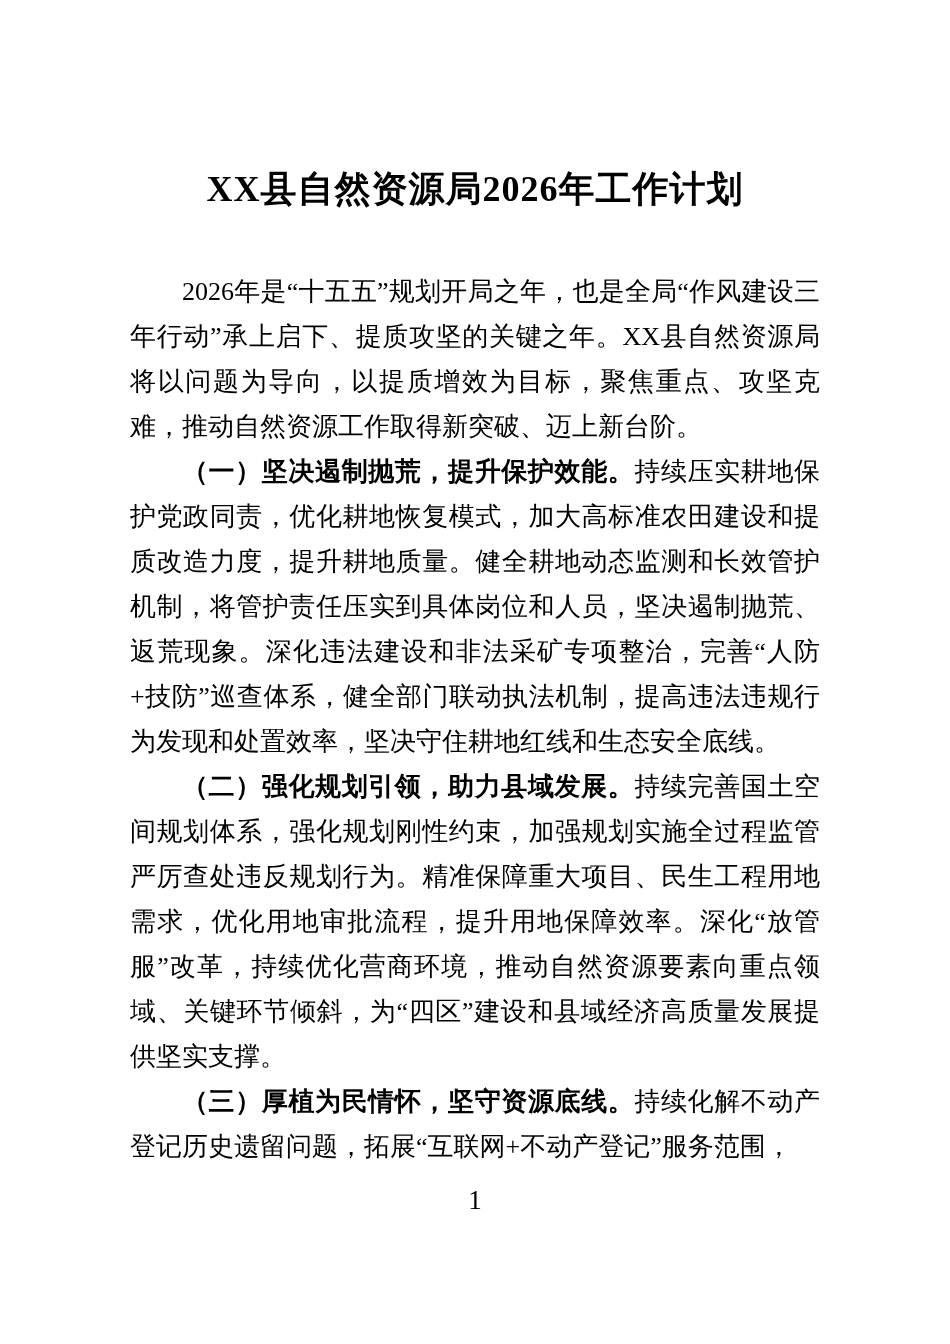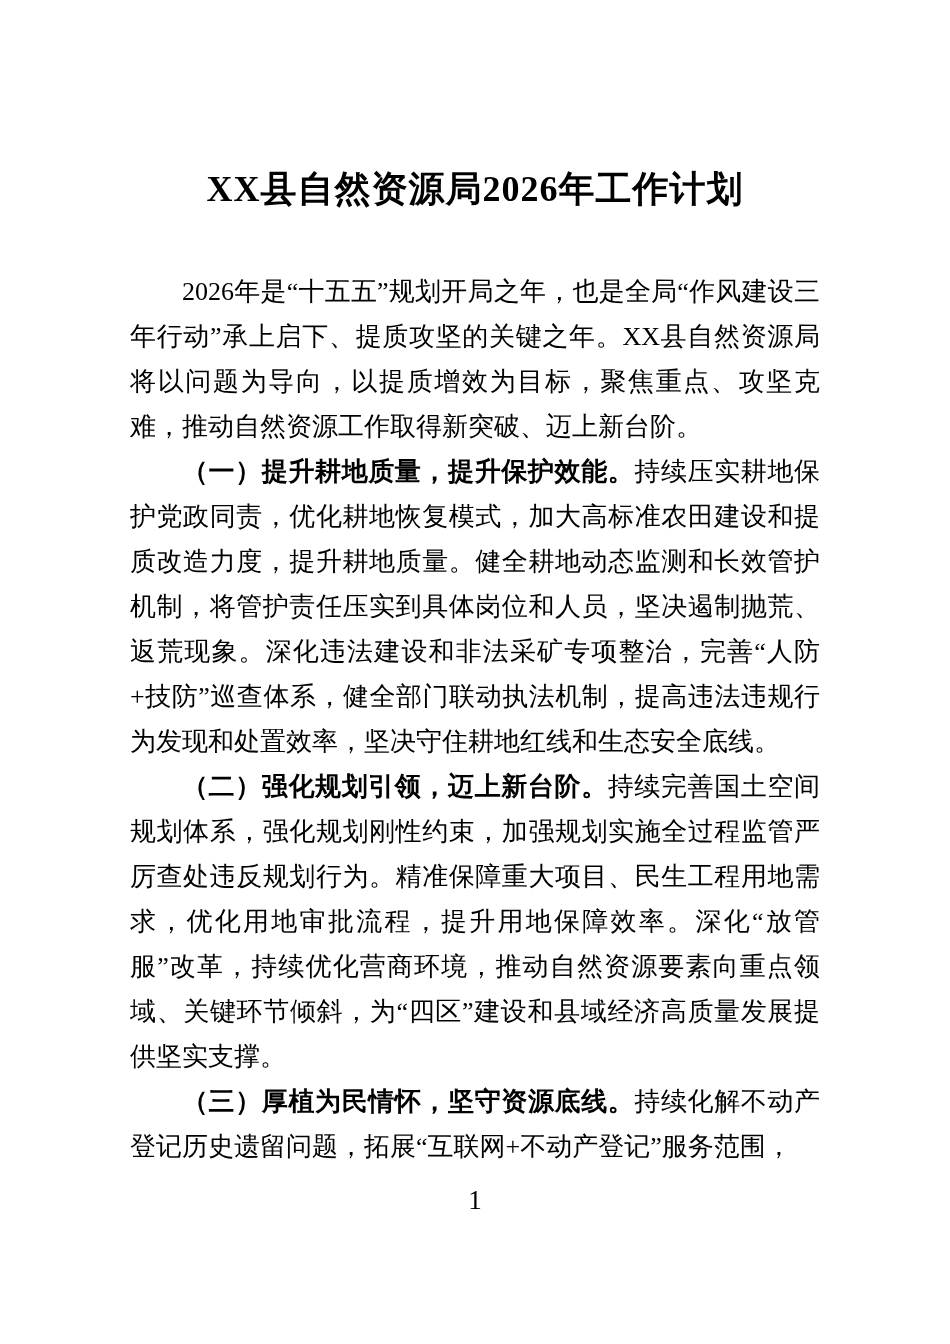--- a/index.html
+++ b/index.html
@@ -56,19 +56,19 @@
     }
   </style>
 </head>
 <body>
 
 <div class="page">
   <h1 class="doc-title">XX县自然资源局2026年工作计划</h1>
 
   <div class="body-text">
       <p class="para">2026年是“十五五”规划开局之年，也是全局“作风建设三年行动”承上启下、提质攻坚的关键之年。XX县自然资源局将以问题为导向，以提质增效为目标，聚焦重点、攻坚克难，推动自然资源工作取得新突破、迈上新台阶。</p>
-      <p class="para"><b>（一）提升耕地质量，提升保护效能。</b>持续压实耕地保护党政同责，优化耕地恢复模式，加大高标准农田建设和提质改造力度，提升耕地质量。健全耕地动态监测和长效管护机制，将管护责任压实到具体岗位和人员，坚决遏制抛荒、返荒现象。深化违法建设和非法采矿专项整治，完善“人防+技防”巡查体系，健全部门联动执法机制，提高违法违规行为发现和处置效率，坚决守住耕地红线和生态安全底线。</p>
-      <p class="para"><b>（二）强化规划引领，迈上新台阶。</b>持续完善国土空间规划体系，强化规划刚性约束，加强规划实施全过程监管严厉查处违反规划行为。精准保障重大项目、民生工程用地需求，优化用地审批流程，提升用地保障效率。深化“放管服”改革，持续优化营商环境，推动自然资源要素向重点领域、关键环节倾斜，为“四区”建设和县域经济高质量发展提供坚实支撑。</p>
+      <p class="para"><b>（一）坚决遏制抛荒，提升保护效能。</b>持续压实耕地保护党政同责，优化耕地恢复模式，加大高标准农田建设和提质改造力度，提升耕地质量。健全耕地动态监测和长效管护机制，将管护责任压实到具体岗位和人员，坚决遏制抛荒、返荒现象。深化违法建设和非法采矿专项整治，完善“人防+技防”巡查体系，健全部门联动执法机制，提高违法违规行为发现和处置效率，坚决守住耕地红线和生态安全底线。</p>
+      <p class="para"><b>（二）强化规划引领，助力县域发展。</b>持续完善国土空间规划体系，强化规划刚性约束，加强规划实施全过程监管严厉查处违反规划行为。精准保障重大项目、民生工程用地需求，优化用地审批流程，提升用地保障效率。深化“放管服”改革，持续优化营商环境，推动自然资源要素向重点领域、关键环节倾斜，为“四区”建设和县域经济高质量发展提供坚实支撑。</p>
       <p class="para"><b>（三）厚植为民情怀，坚守资源底线。</b>持续化解不动产登记历史遗留问题，拓展“互联网+不动产登记”服务范围，</p>
     </div>
 
   <div class="page-number">1</div>
 </div>
 
 </body></html>

